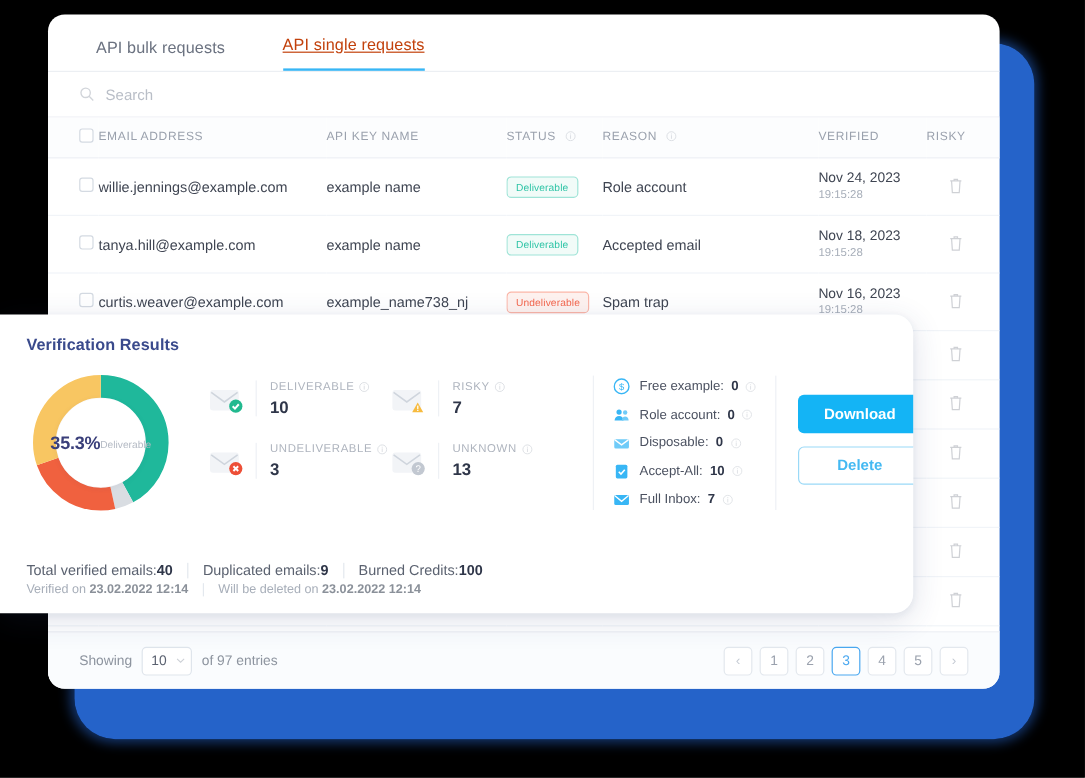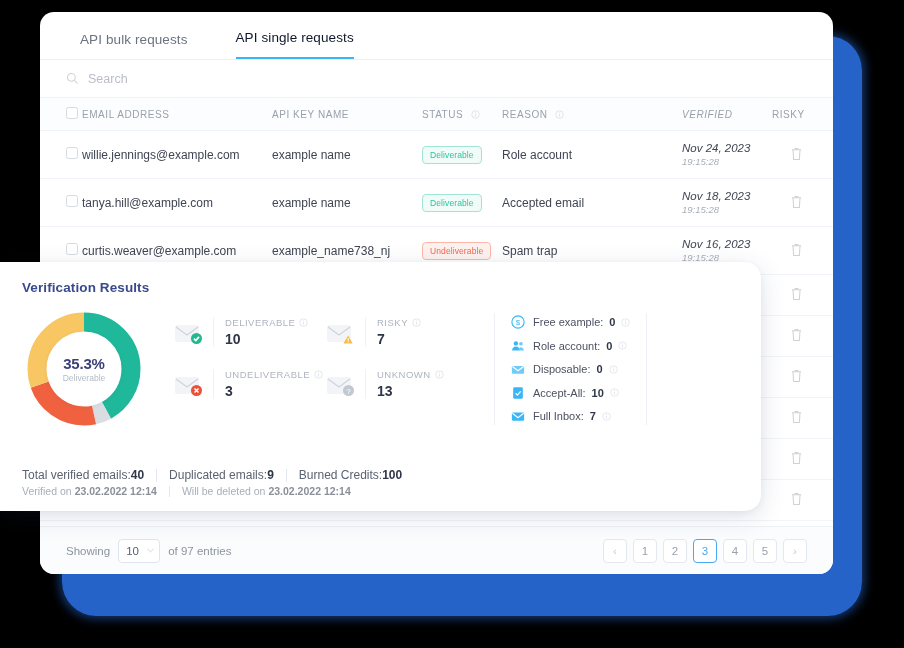--- a/index.html
+++ b/index.html
@@ -69,22 +69,23 @@
   .tab {
     font-size: 13.5px;
     color: #6b7280;
     padding: 0 0 12px 0;
     margin-right: 48px;
     cursor: pointer;
     white-space: nowrap;
     letter-spacing: .1px;
   }
   .tab.active {
-    color: #0f172a;
+    color: #c2410c;
     border-bottom: 2.4px solid #38b6f5;
+    text-decoration: underline;
   }
 
   
   .search-row {
     height: 38px;
     border-bottom: 1px solid #eef1f5;
     display: flex;
     align-items: center;
     padding-left: 26px;
   }
@@ -108,21 +109,21 @@
     padding: 9px 0 9px 0;
     border-bottom: 1px solid #eef1f5;
     background: #fcfdfe;
     white-space: nowrap;
   }
   th.c-check, td.c-check { width: 42px; padding-left: 26px; }
   th.c-email, td.c-email { width: 190px; }
   th.c-key,   td.c-key   { width: 150px; }
   th.c-status,td.c-status { width: 80px; }
   th.c-reason,td.c-reason { width: 180px; }
-  th.c-ver,   td.c-ver   { width: 90px; font-style: italic; }
+  th.c-ver,   td.c-ver   { width: 90px; }
   th.c-act,   td.c-act   { width: 60px; text-align: left; }
 
   tbody td {
     font-size: 12px;
     color: #3f4552;
     padding: 11px 0;
     border-bottom: 1px solid #f1f4f8;
     vertical-align: middle;
     overflow: hidden;
     white-space: nowrap;
@@ -208,21 +209,21 @@
   .vr-body { display: flex; align-items: flex-start; margin-top: 12px; }
 
   
   .donut-wrap { position: relative; width: 124px; height: 124px; flex: 0 0 124px; }
   .donut-center {
     position: absolute; left: 50%; top: 50%;
     transform: translate(-50%,-50%);
     width: 74px; height: 74px; border-radius: 50%;
     background: #fff;
     box-shadow: 0 1px 5px rgba(40,60,110,.07);
-    display: flex; flex-direction: column;
+    display: flex; flex-direction: row;
     align-items: center; justify-content: center;
   }
   .donut-pct { font-size: 15px; font-weight: bold; color: #3a3f7a; letter-spacing: -.2px; }
   .donut-lbl { font-size: 8.5px; color: #b4bac4; margin-top: 1px; }
 
   
   .stats {
     display: grid;
     grid-template-columns: 152px 152px;
     grid-template-rows: auto auto;
@@ -702,20 +703,24 @@
           <span>Full Inbox:</span>
           <span class="dval">7</span>
           <svg class="di" width="9" height="9" viewBox="0 0 12 12">
             <circle cx="6" cy="6" r="5" fill="none" stroke="#aeb4be" stroke-width="1"></circle>
             <rect x="5.5" y="4.9" width="1" height="4" fill="#aeb4be"></rect>
             <rect x="5.5" y="3" width="1" height="1.1" fill="#aeb4be"></rect>
           </svg>
         </div>
       </div>
 
+      <div class="actions">
+        <div class="btn primary">Download</div>
+        <div class="btn ghost">Delete</div>
+      </div>
     </div>
 
     <div class="vr-foot">
       <div class="sum-row">
         <span>Total verified emails:</span>
         <span class="b">40</span>
         <span class="divv"></span>
         <span>Duplicated emails:</span>
         <span class="b">9</span>
         <span class="divv"></span>

